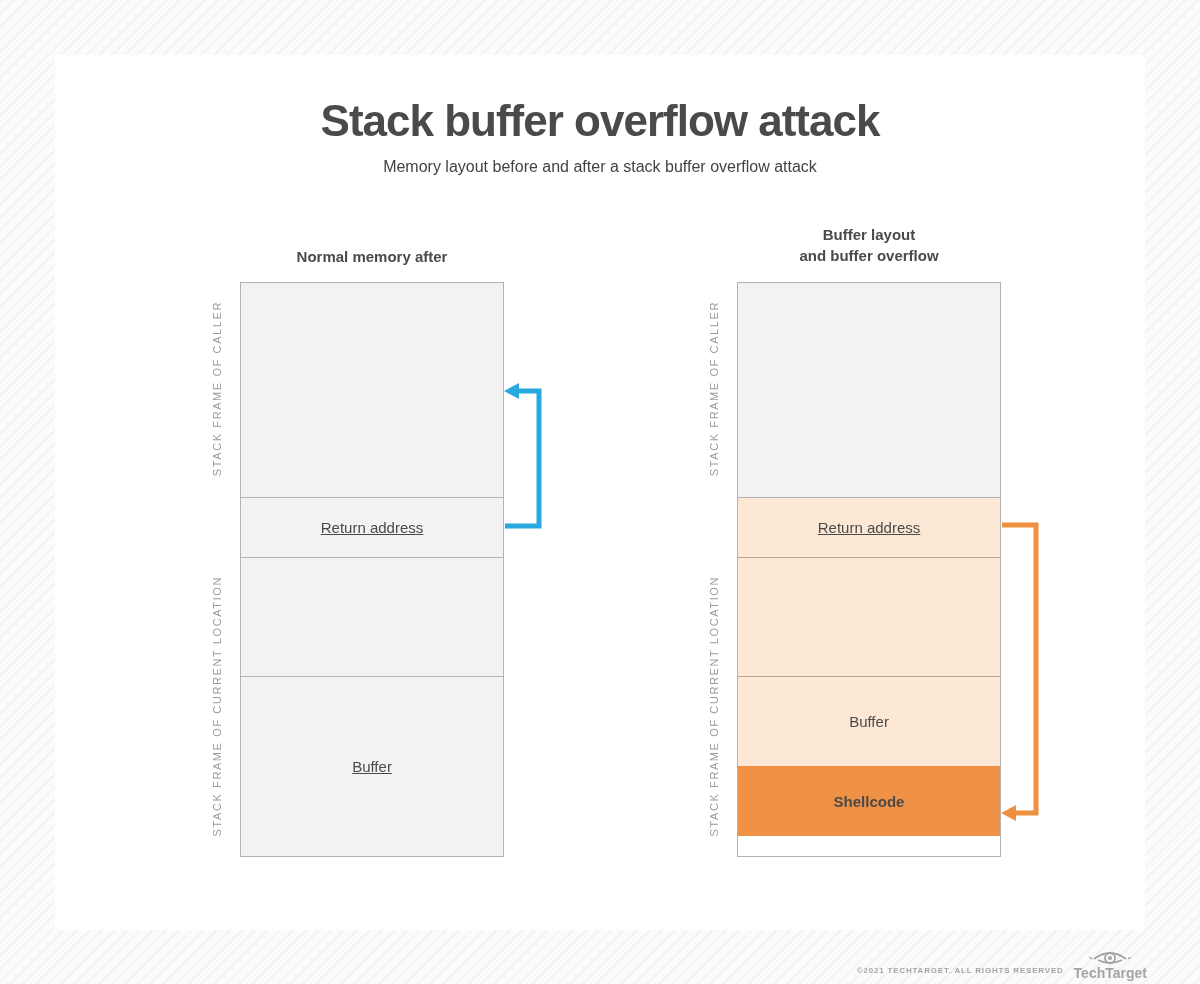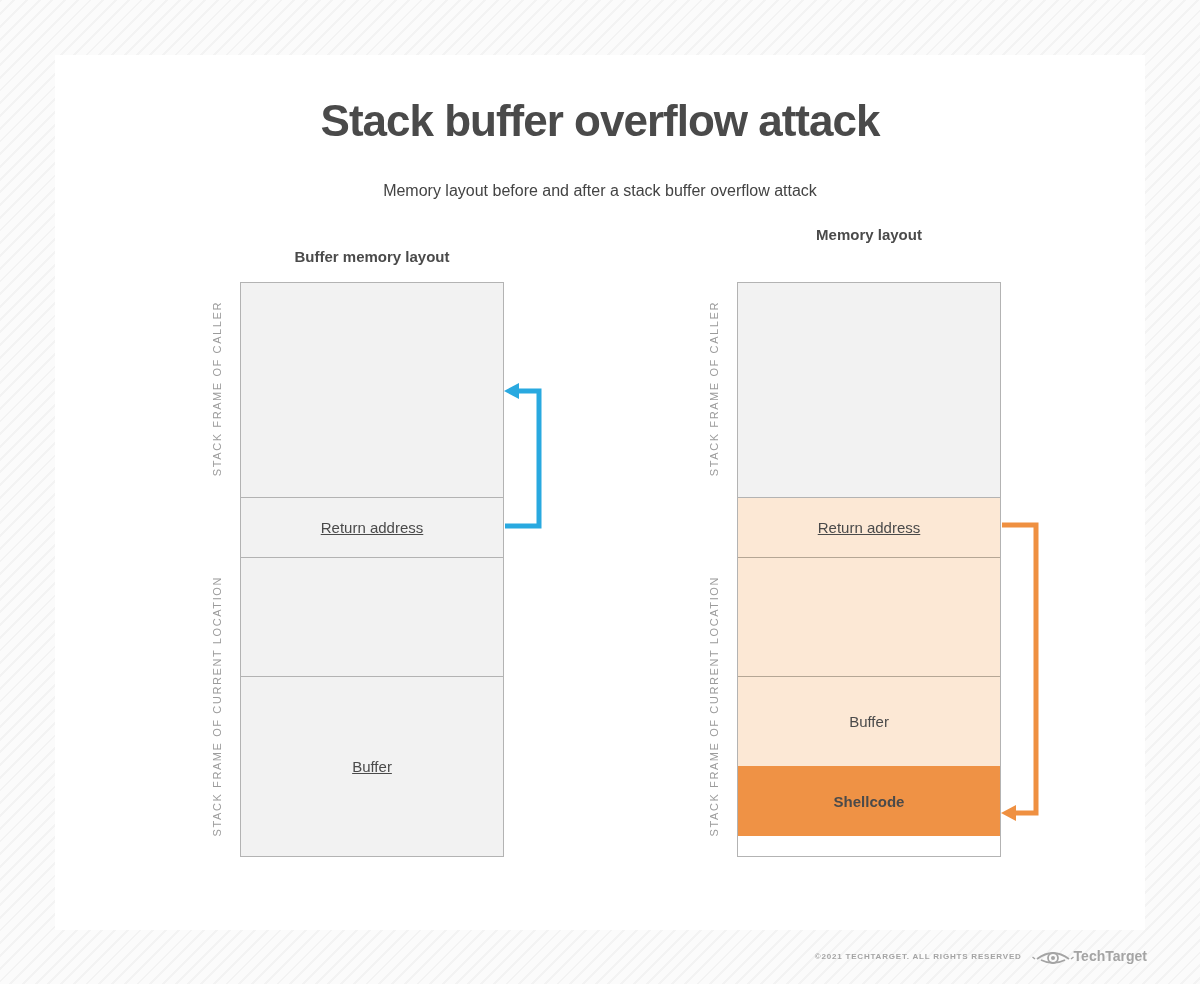--- a/index.html
+++ b/index.html
@@ -32,21 +32,21 @@
   }
   .title{
     position:absolute; left:0; top:96px; width:1200px;
     text-align:center;
     font-size:44px; font-weight:700; letter-spacing:-1px;
     color:var(--text-dark,#4a4a4a);
   }
   .subtitle{
     position:absolute; left:0; top:158px; width:1200px;
     text-align:center;
-    font-size:16px; color:#434343;margin-top:24px;
+    font-size:16px; color:#434343;
   }
   .diagram-heading{
     position:absolute; width:264px;
     text-align:center; font-size:15px; font-weight:700;
     color:var(--text-dark,#4a4a4a); line-height:21px;
   }
   .heading-left{left:240px; top:246px;}
   .heading-right{left:737px; top:224px;}
   .stackbox{
     position:absolute; top:282px; width:264px; height:575px;
@@ -90,58 +90,59 @@
     position:absolute; right:53px; top:946px;
     display:flex; align-items:flex-end; gap:10px;
   }
   .copyright{
     font-size:8px; letter-spacing:0.8px;
     color:var(--footer-gray,#a4a4a4);
     padding-bottom:5px;
     font-weight:700;
   }
   .brand{
-    display:flex; flex-direction:row; align-items:center;
+    display:flex; flex-direction:column; align-items:center;
   }
   .brand-text{
     font-size:14px; font-weight:700;
     color:var(--footer-gray,#a4a4a4);
     letter-spacing:0px; line-height:14px;
   }
 </style>
 </head>
 <body>
 
 <div class="card"></div>
 
 <div class="title">Stack buffer overflow attack</div>
 <div class="subtitle">Memory layout before and after a stack buffer overflow attack</div>
 
-<div class="diagram-heading heading-left">Buffer memory layout</div>
+<div class="diagram-heading heading-left">Normal memory after</div>
 
 <div class="vlabel vlabel-caller vlabel-l">
   <span>STACK FRAME OF CALLER</span>
 </div>
 <div class="vlabel vlabel-current vlabel-l">
   <span>STACK FRAME OF CURRENT LOCATION</span>
 </div>
 
 <div class="stackbox stackbox-left">
   <div class="row fill-gray" style="height:214px;"></div>
   <div class="row fill-gray divider-gray" style="height:60px;">
     <span>Return address</span>
   </div>
   <div class="row fill-gray divider-gray" style="height:119px;"></div>
   <div class="row fill-gray divider-gray" style="height:180px;">
     <span>Buffer</span>
   </div>
 </div>
 
 <div class="diagram-heading heading-right">
-  <div>Memory layout</div>
+  <div>Buffer layout</div>
+  <div>and buffer overflow</div>
 </div>
 
 <div class="vlabel vlabel-caller vlabel-r">
   <span>STACK FRAME OF CALLER</span>
 </div>
 <div class="vlabel vlabel-current vlabel-r">
   <span>STACK FRAME OF CURRENT LOCATION</span>
 </div>
 
 <div class="stackbox stackbox-right">

